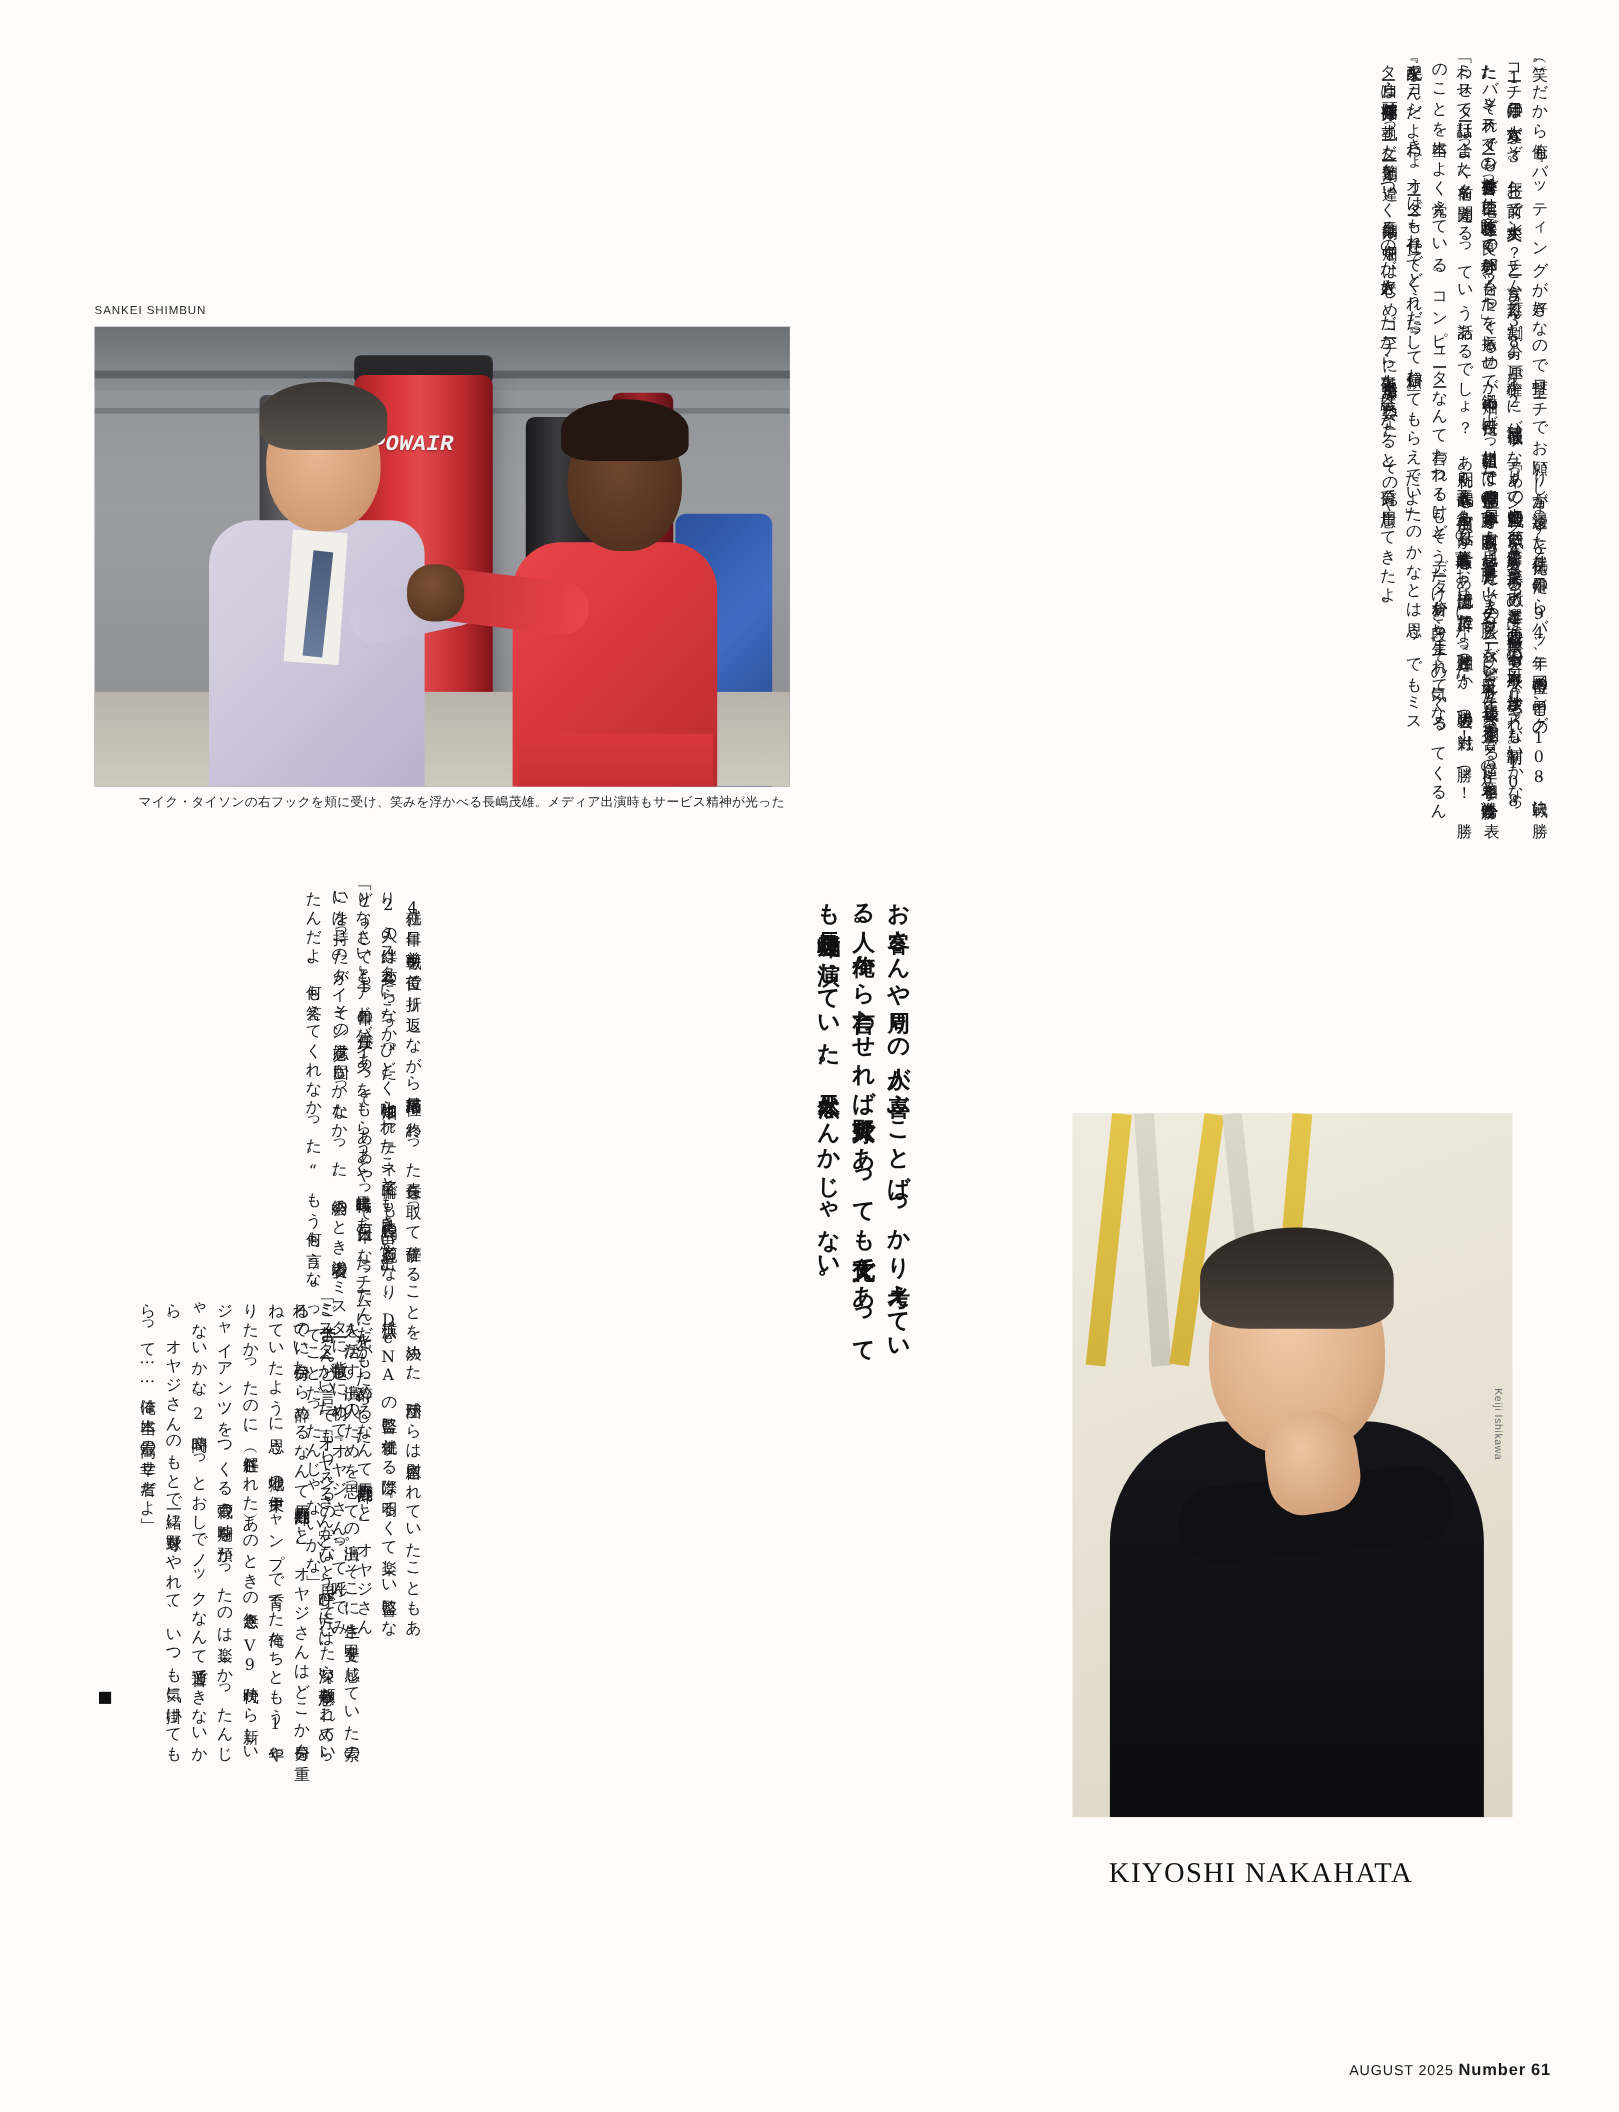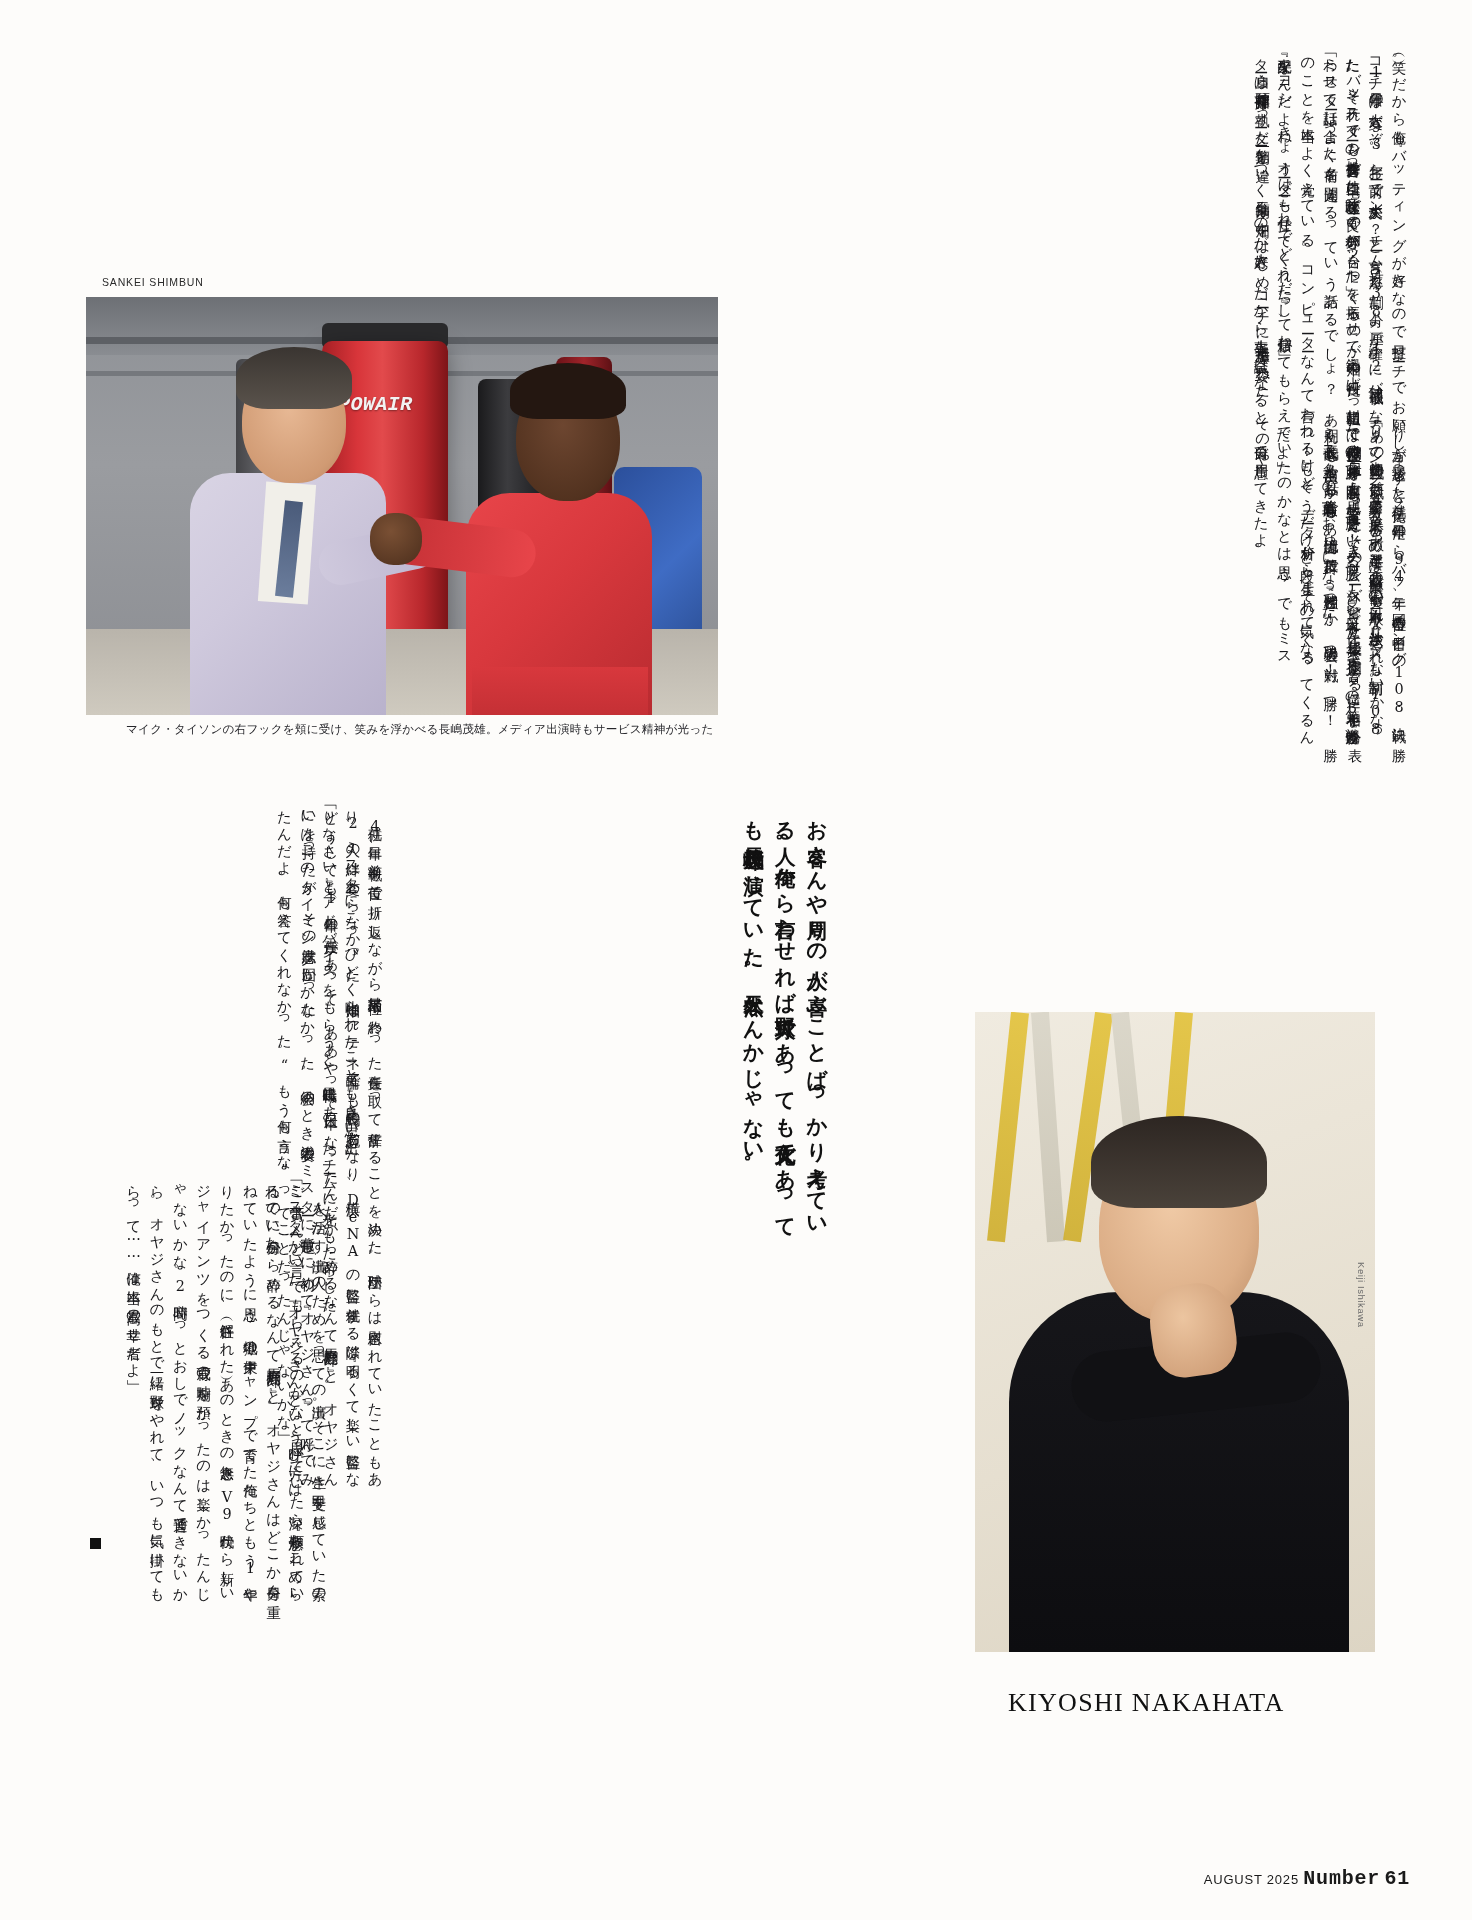--- a/index.html
+++ b/index.html
@@ -333,23 +333,23 @@
   #footer {
     position: absolute;
     right: 62px;
     bottom: 30px;
     font-family: "Liberation Sans", sans-serif;
     font-size: 13px;
     letter-spacing: 0.06em;
     color: #1a1a1a;
   }
   #footer .num {
-    font-family: Liberation Mono, monospace;
+    font-family: Liberation Sans, sans-serif;
     font-weight: bold;
-    font-size: 20px;
+    font-size: 15px;
   }
   .endmark {
     position: absolute;
     left: 90px;
     top: 1538px;
     width: 11px; height: 11px;
     background: #111;
   }
 </style>
 </head>
@@ -365,21 +365,21 @@
     <div class="vcol">『キヨシ、きょうはこれでどうだ』ってね」</div>
     <div class="vcol" style="width:46px;">　自ら陣頭指揮を執った第一期と違い、第二期は中畑をはじめコーチに選手指導を委ねた。そのや</div>
   </div>
 
   <div class="vblock" id="right-col-block" style="width: 96px;">
     <div class="vcol">り方が浸透した就任2年目の'94年、同率首位の中日との10・8決戦に勝ってリーグ優勝を果たすと西武との日本シリーズも制覇。10・8での『勝つ！　勝つ！　勝つ！』、日本シリーズでの第6戦優勝とミスターの言葉どおりになった。</div>
     <div class="vcol">「あの時代の西武に4勝2敗って厳しいんじゃないかなって俺でさえ思った。チームを奮い立たせる、逆に相手をかく乱させる意味もあった。『勝つ！　勝つ！　勝つ！　勝つ！』もそうだけど段々とその気になってくるんだよ」</div>
     <div class="vcol">　中畑は日本一になったそのシーズンを最後に退団することを表明。長嶋とも話し合</div>
   </div>
 
-  <div class="photo-credit-top" style="left:86px; top:276px;margin-left:16px;">SANKEI SHIMBUN</div>
+  <div class="photo-credit-top" style="left:86px; top:276px;">SANKEI SHIMBUN</div>
 
   <div id="photo-main">
     <div class="ph-wall"></div>
     <div class="ph-ceiling"></div>
     <div class="ph-pipe"></div>
     <div class="ph-pipe2"></div>
     <div class="ph-hang"></div>
     <div class="ph-bag-top"></div>
     <div class="ph-bag"></div>
     <div class="ph-bag-label">POWAIR</div>

